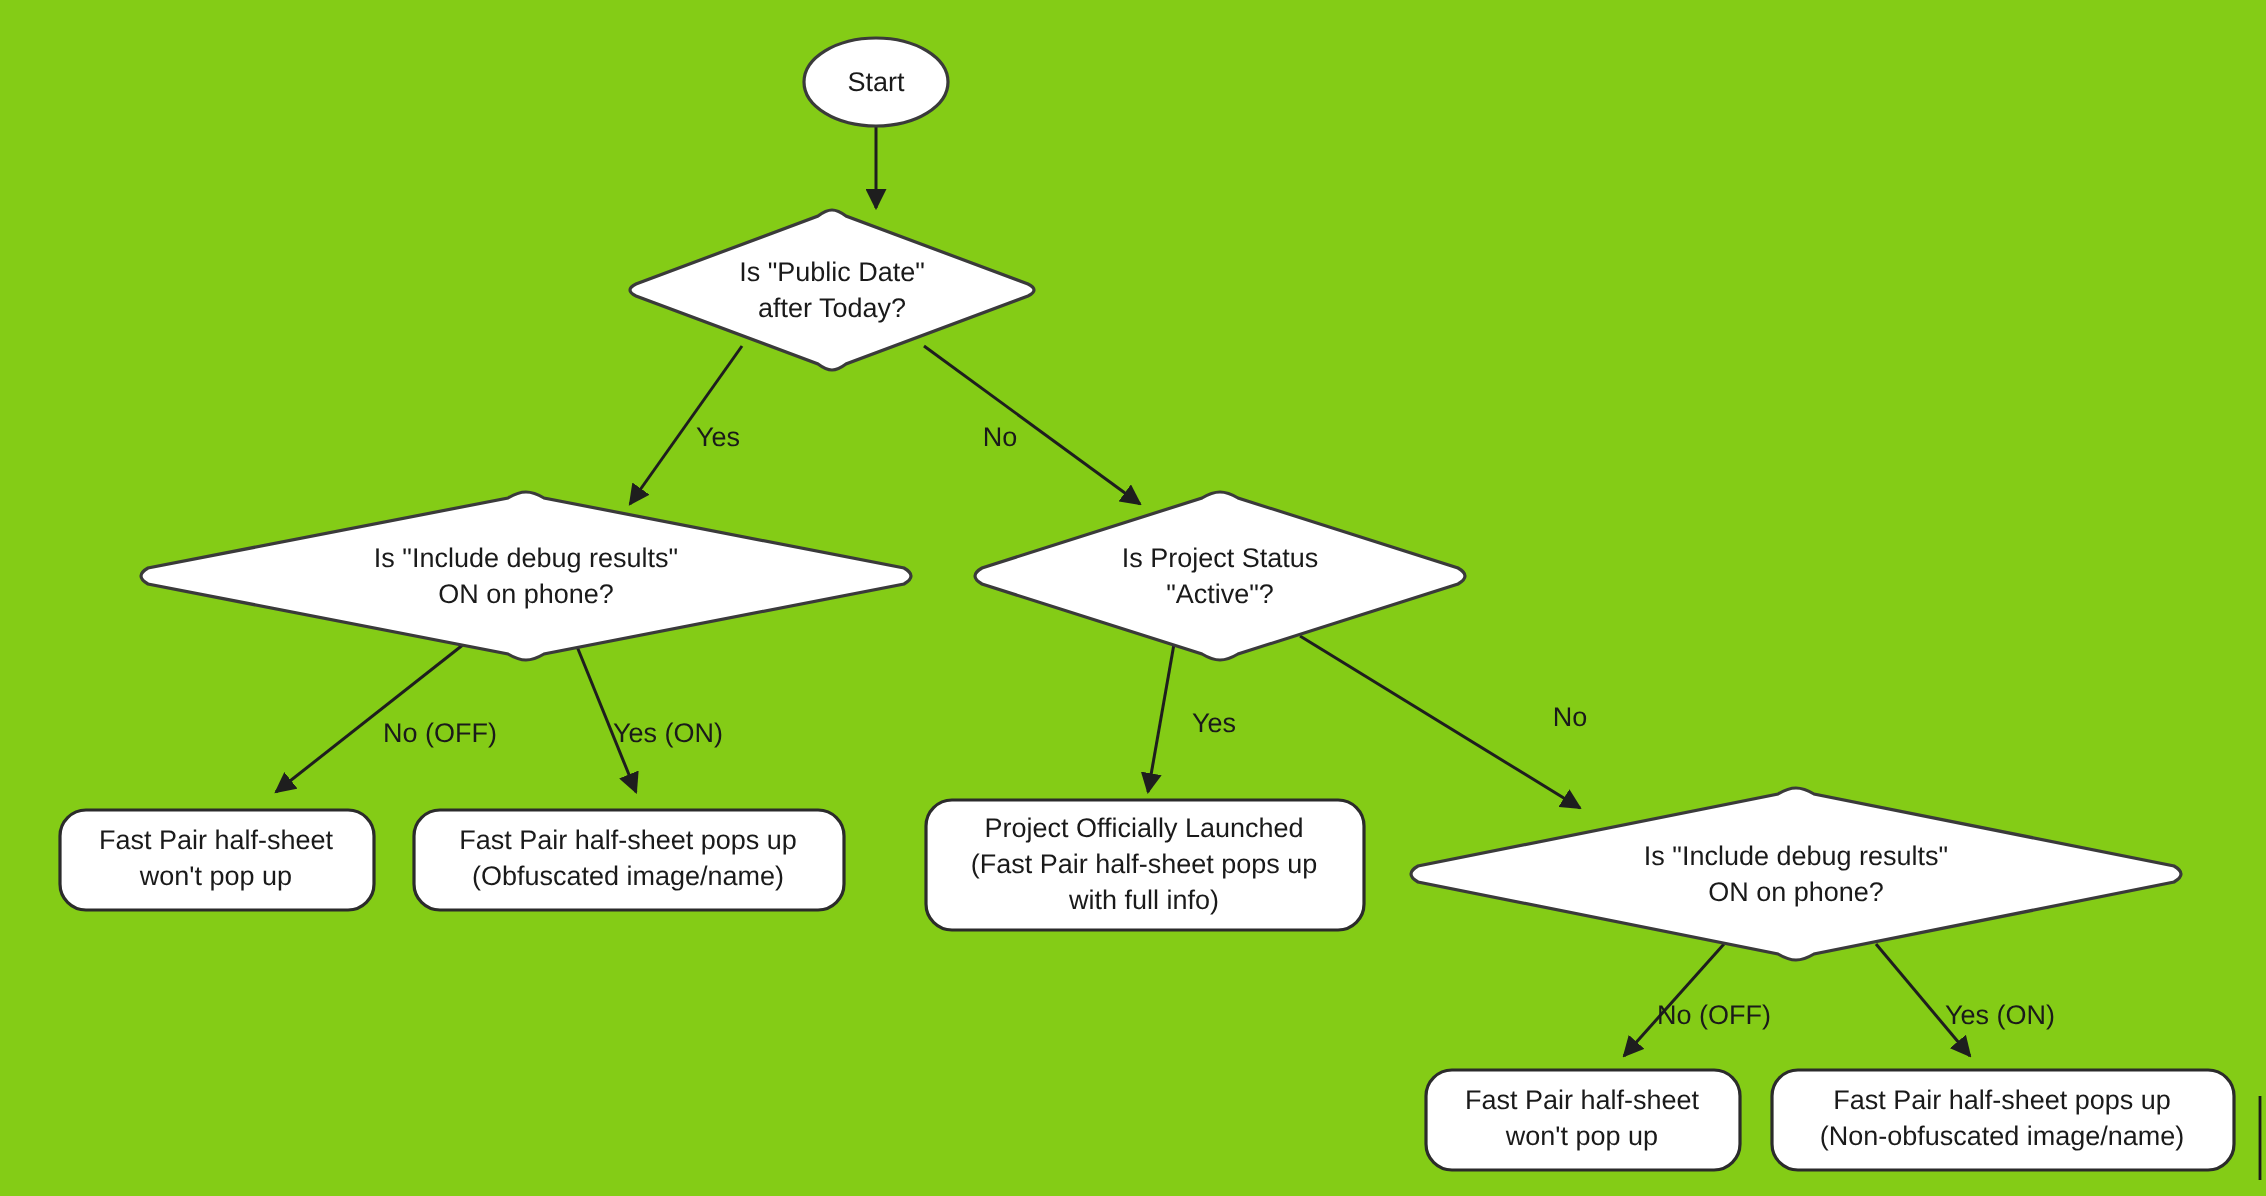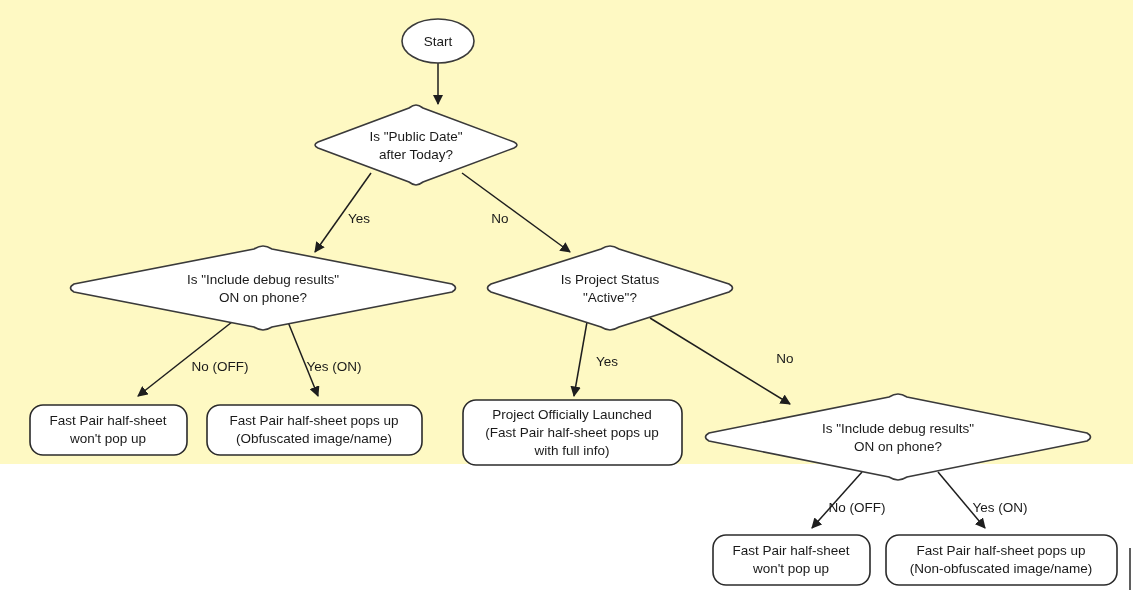--- a/index.html
+++ b/index.html
@@ -1,21 +1,21 @@
 <!DOCTYPE html>
 <html><head>
 <meta charset="utf-8">
 <style>
   html,body{margin:0;padding:0;background:#ffffff;}
   body{
     width:1133px;height:598px;overflow:hidden;
     font-family:"Liberation Sans","DejaVu Sans",sans-serif;
     -webkit-font-smoothing:antialiased;
   }
-  #stage{position:relative;width:1133px;height:464px;background:#fef9c3;}
+  #stage{position:relative;width:1133px;height:598px;background:#84cc16;}
   svg#flow{position:absolute;left:0;top:0;width:1133px;height:598px;}
   .shape-line{fill:#ffffff;stroke:#3a3a3a;stroke-width:1.6;}
   .box-line{fill:#ffffff;stroke:#2b2b2b;stroke-width:1.6;}
   .conn{fill:none;stroke:#1e1e1e;stroke-width:1.5;}
   .node-text{
     fill:#1a1a1a;font-family:"Liberation Sans","DejaVu Sans",sans-serif;
     font-size:13.5px;text-anchor:middle;dominant-baseline:middle;
   }
   .edge-label{
     fill:#1a1a1a;font-family:"Liberation Sans","DejaVu Sans",sans-serif;

